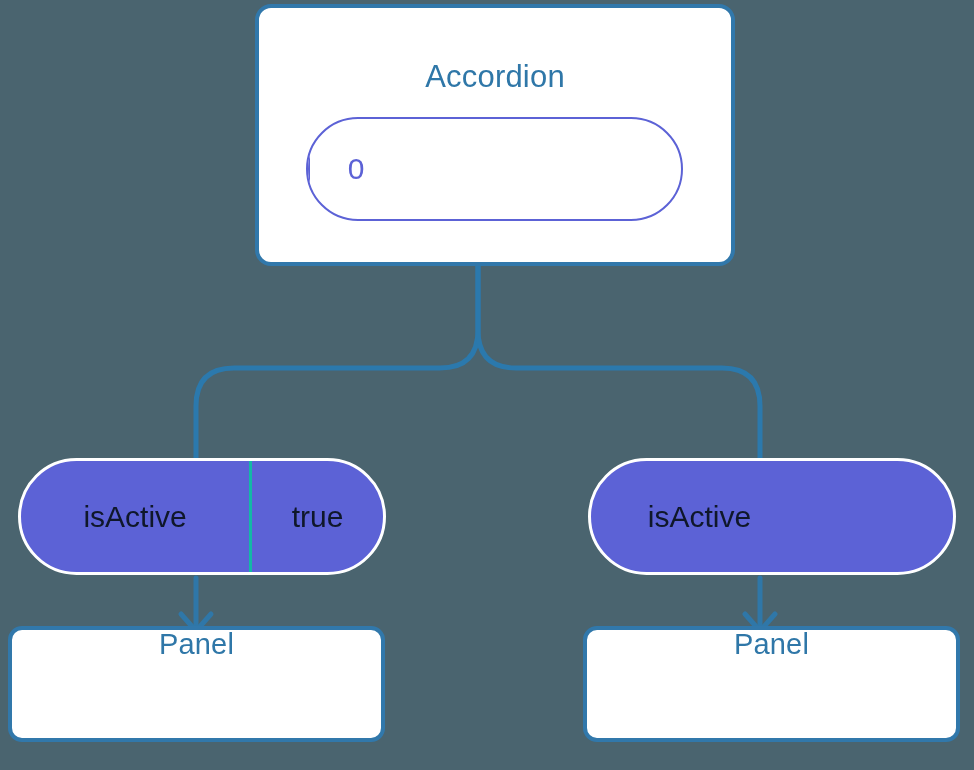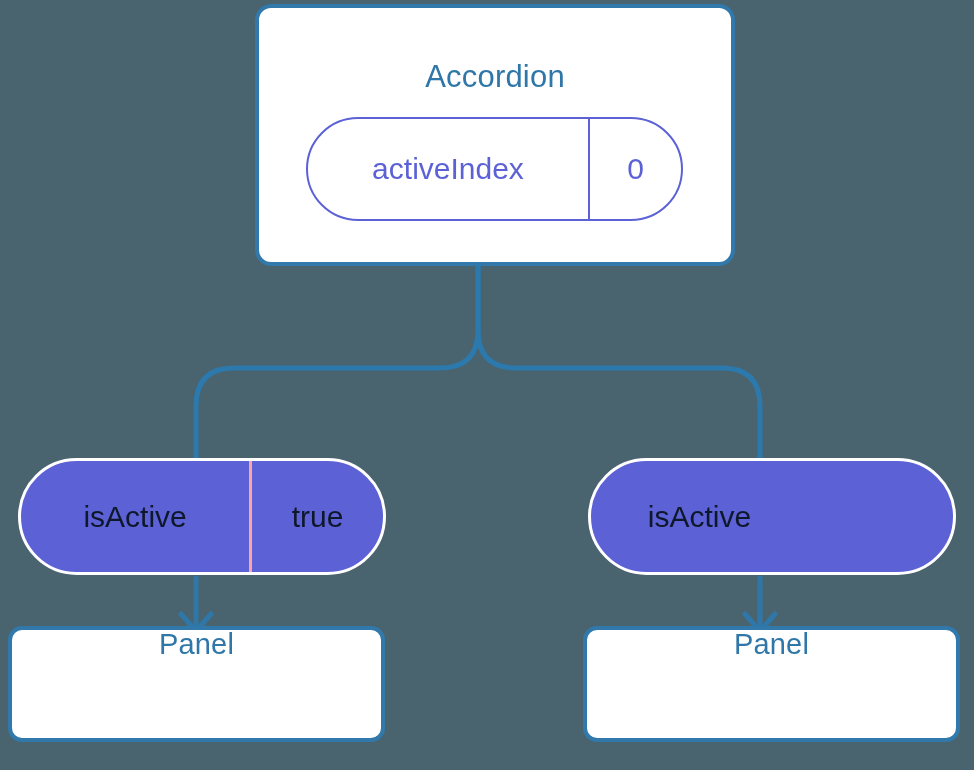--- a/index.html
+++ b/index.html
@@ -101,21 +101,21 @@
   
   .pill-solid {
     background: #5c62d6;
     border: 3px solid #ffffff;
   }
   .pill-solid .pill-key,
   .pill-solid .pill-val {
     color: #0f172a;
   }
   .pill-solid .pill-val {
-    border-left: 3px solid #fca5a5;
+    border-left: 3px solid #14b8a6;
   }
 
   #pill-active-index {
     left: 306px;
     top: 117px;
     width: 377px;
     height: 104px;
     font-size: 30px;
   }
   #pill-active-index .pill-key { width: 283px; }
@@ -160,21 +160,20 @@
       <path d="M760 578 L760 630" fill="none" stroke="#2f77a8" stroke-width="5" stroke-linecap="round"></path>
       <path d="M745 614 L760 631 L775 614" fill="none" stroke="#2f77a8" stroke-width="5" stroke-linecap="round" stroke-linejoin="round"></path>
     </g>
   </svg>
 
   <div class="node-card" id="accordion-card">
     <div class="card-title">Accordion</div>
   </div>
 
   <div class="pill pill-outline" id="pill-active-index">
-    <div class="pill-key">activeIndex</div>
     <div class="pill-val">0</div>
   </div>
 
   <div class="pill pill-solid" id="pill-is-active-left">
     <div class="pill-key">isActive</div>
     <div class="pill-val">true</div>
   </div>
 
   <div class="node-card panel-card" id="panel-card-left">
     <div class="card-title">Panel</div>

